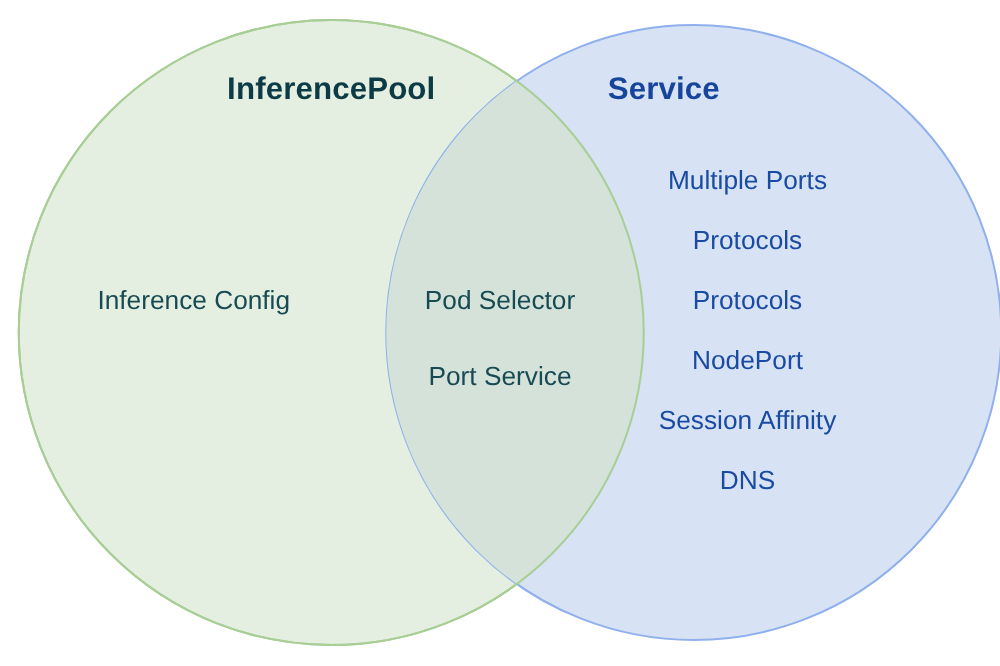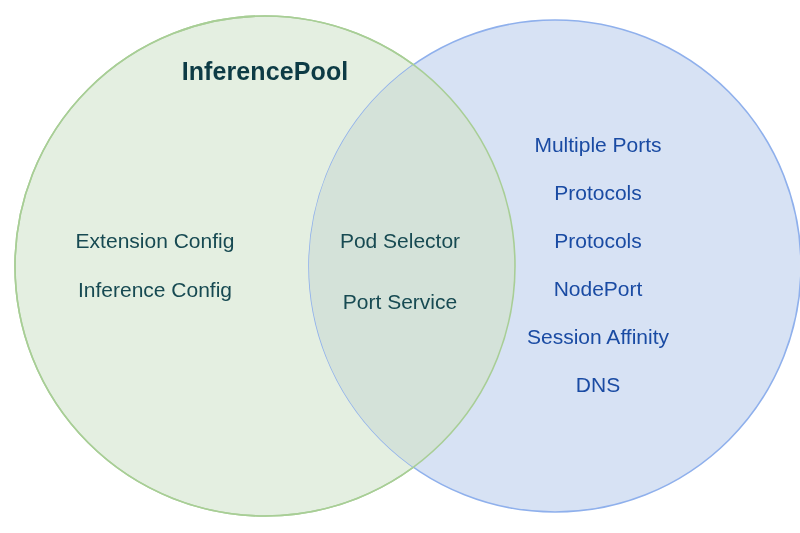--- a/index.html
+++ b/index.html
@@ -145,23 +145,23 @@
       <circle cx="555" cy="266" r="246" fill="#d4e2d9" stroke="none"></circle>
     </g>
 
     <circle cx="265" cy="266" r="250" fill="none" stroke="#a8ce96" stroke-width="1.6"></circle>
   </svg>
 
   <div class="overlay-layer">
 
     <div class="circle-title" id="title-left">InferencePool</div>
 
+    <div class="circle-title" id="title-right">Service</div>
 
     <div class="item-list label-group" id="list-left">
-      <div class="item-text">Extension Config</div>
       <div class="item-text">Inference Config</div>
     </div>
 
     <div class="item-list label-group" id="list-center">
       <div class="item-text">Pod Selector</div>
       <div class="item-text">Port Service</div>
     </div>
 
     <div class="item-list label-group" id="list-right">
       <div class="item-text">Multiple Ports</div>

